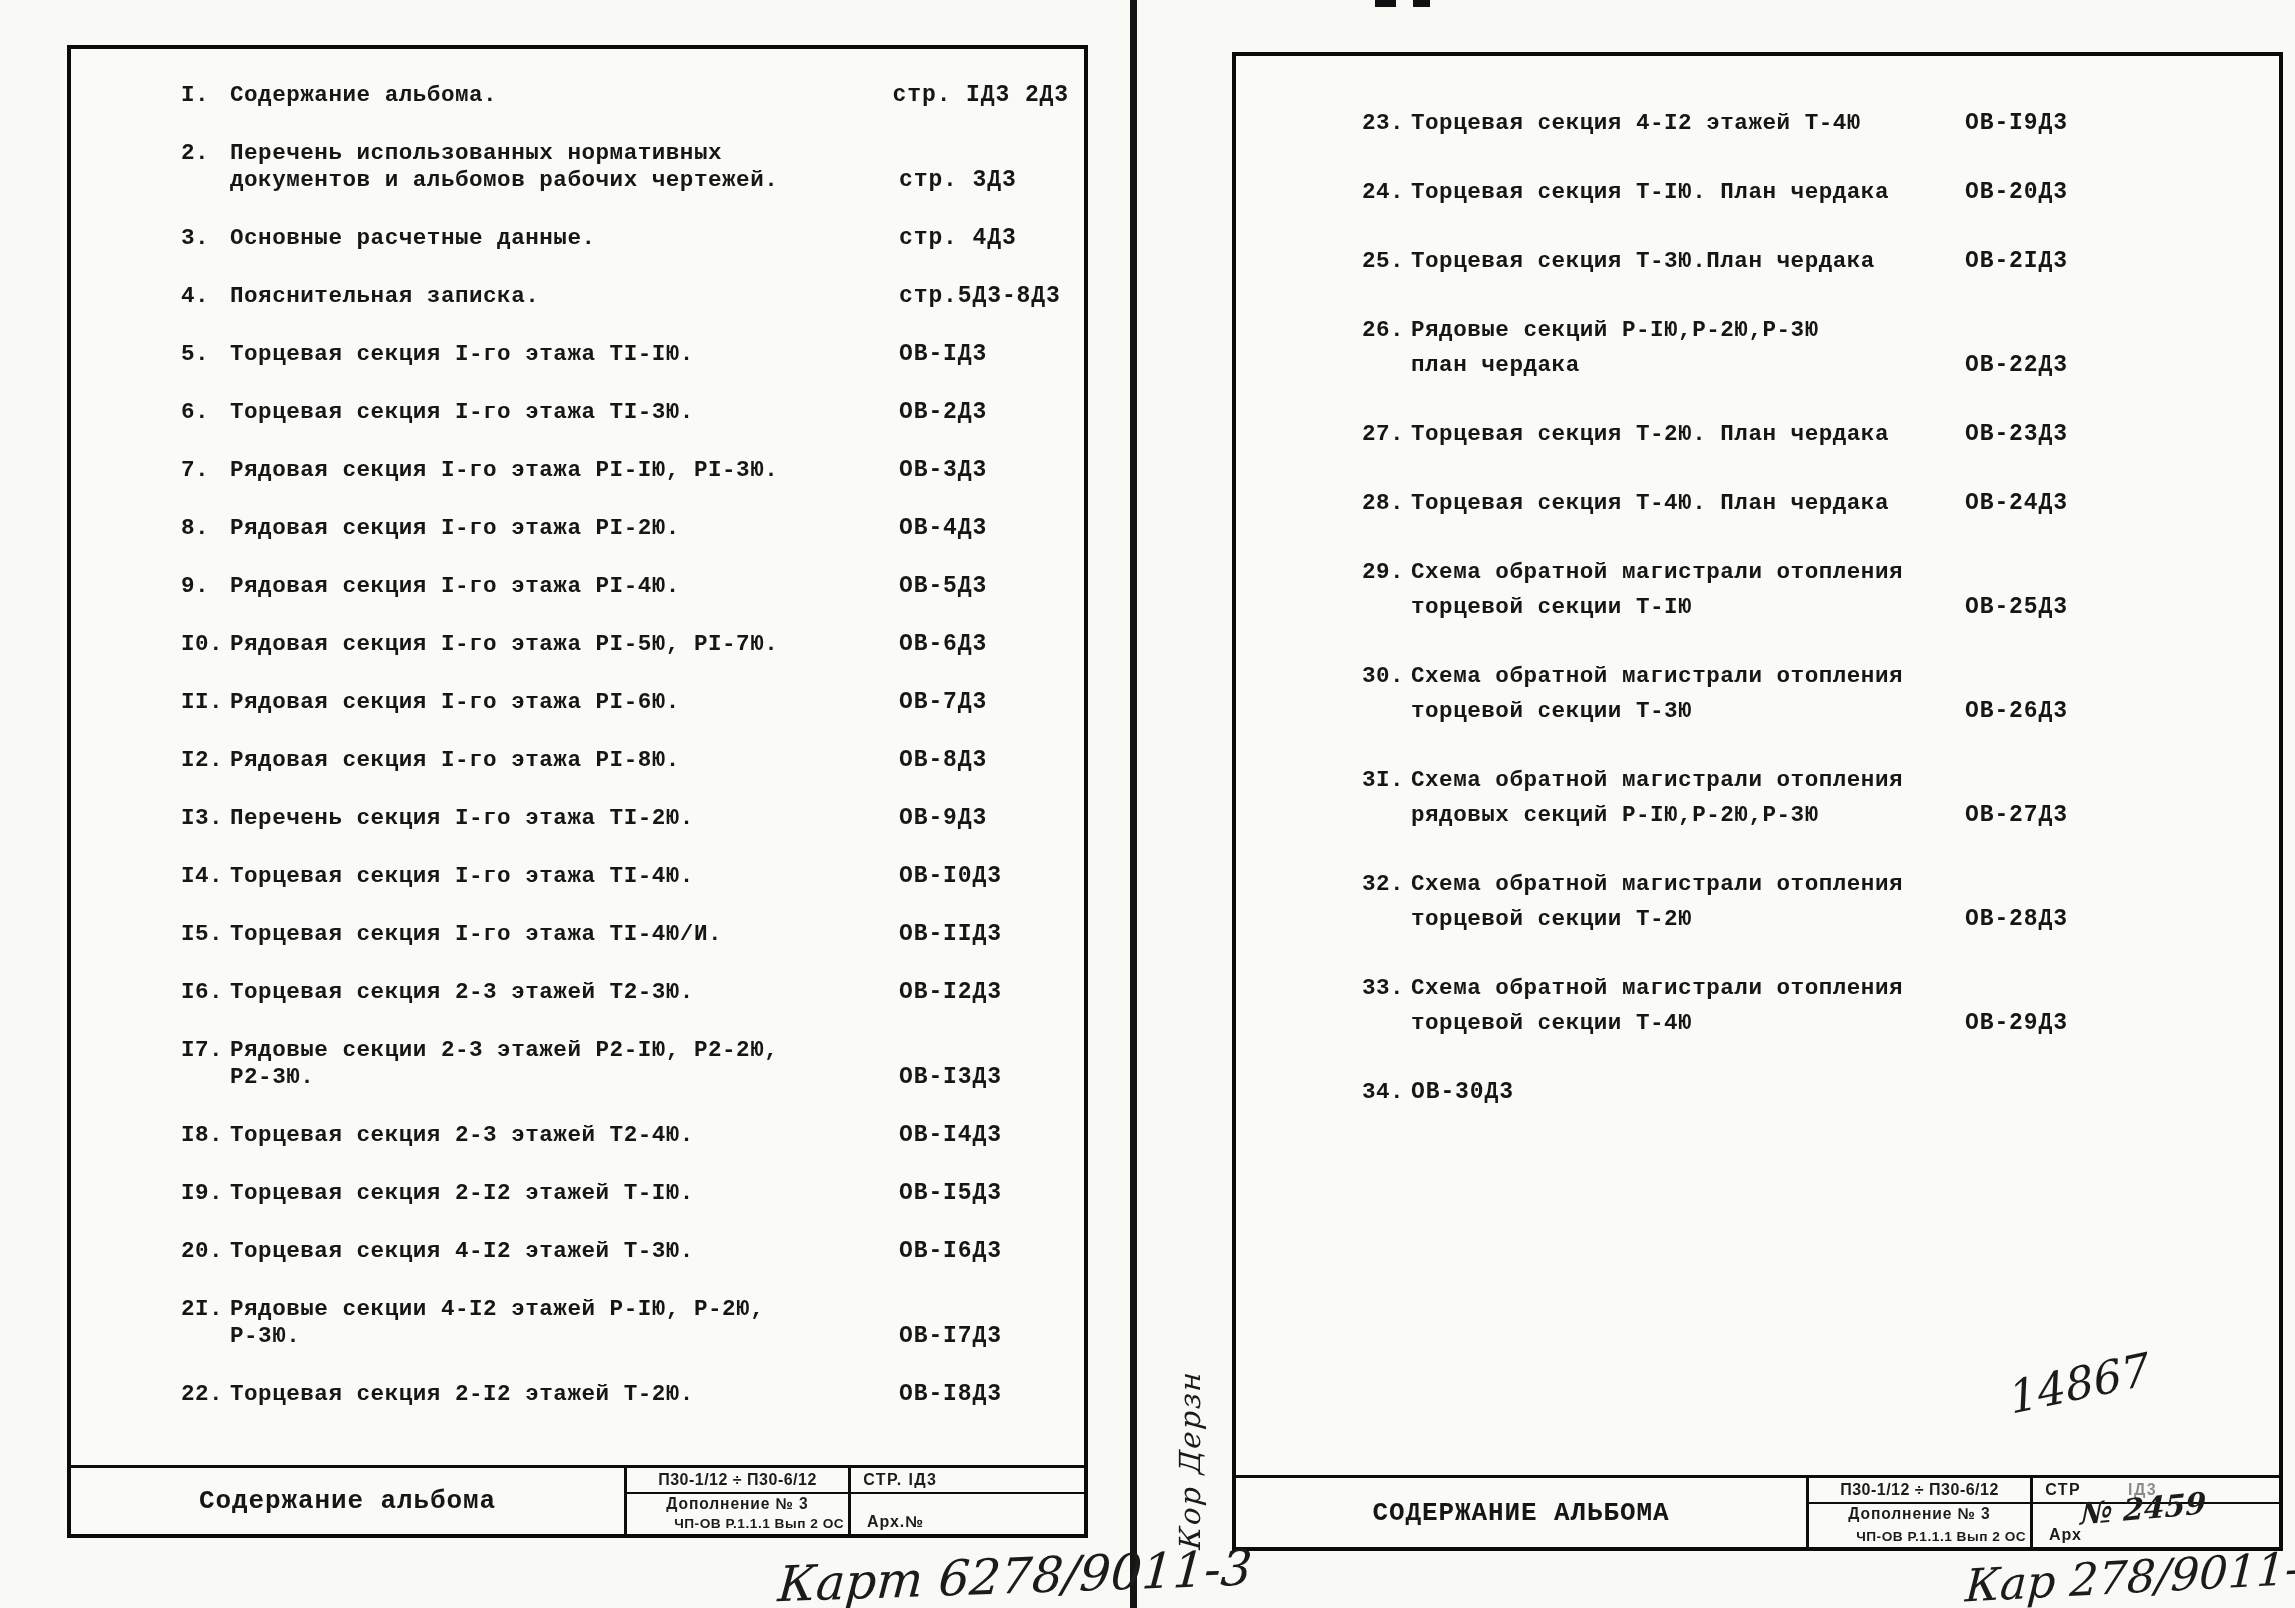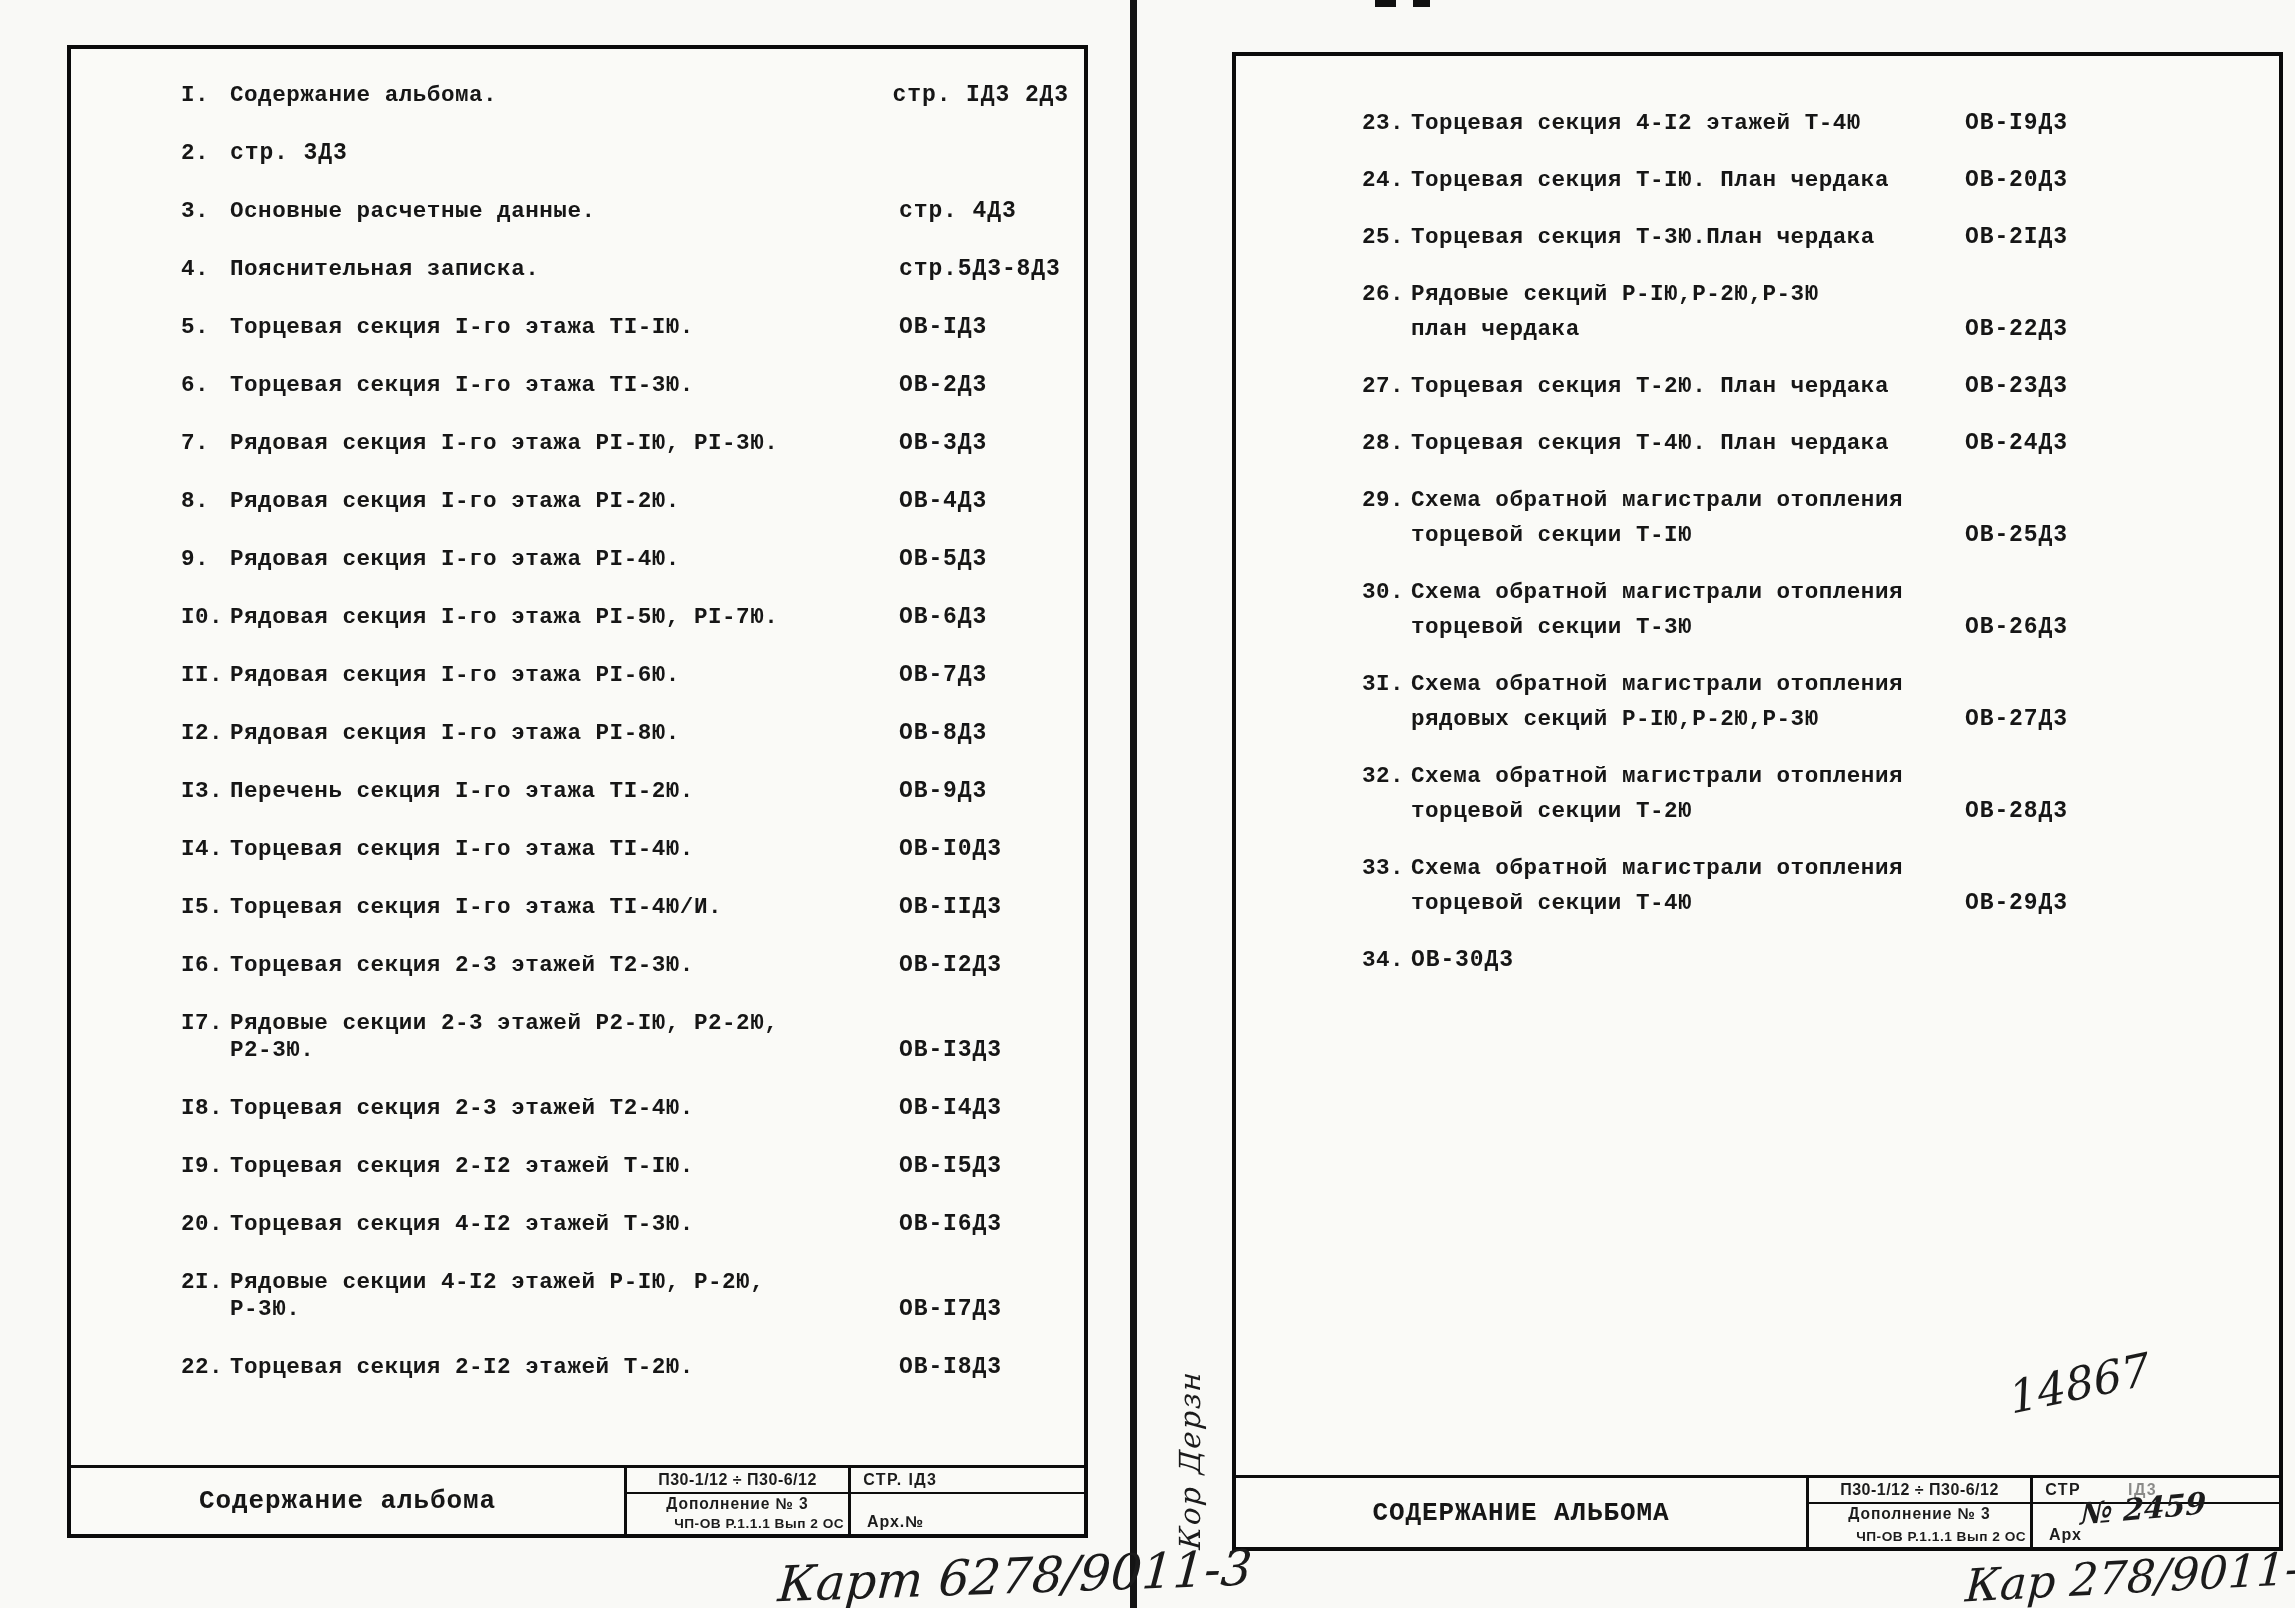--- a/index.html
+++ b/index.html
@@ -11,21 +11,21 @@
   
   .page{position:absolute;border:4.2px solid #0b0b0b;background:#fafaf7;}
   #left-page{left:67px;top:45px;width:1013px;height:1485px;}
   #right-page{left:1232px;top:52px;width:1043px;height:1491px;}
   
   #spine{position:absolute;left:1130px;top:0;width:6.6px;height:1609px;background:#141414;}
   .top-artifact{position:absolute;background:#111;height:6.6px;}
   
   .toc{position:absolute;display:flex;flex-direction:column;}
   #left-toc{left:181px;top:82px;width:888px;}
-  #right-toc{left:1362px;top:106px;width:754px;}
+  #right-toc{left:1362px;top:106px;width:754px;gap:12px;}
   .row{display:flex;align-items:flex-start;font-weight:700;}
   #left-toc .row{font-size:22.6px;line-height:27px;margin-bottom:31px;letter-spacing:0.5px;}
   #right-toc .row{font-size:22.6px;line-height:35px;margin-bottom:22px;letter-spacing:0.5px;}
   .num{flex:0 0 49px;white-space:nowrap;}
   .txt{flex:1 1 auto;white-space:pre-line;}
   .ref{flex:0 0 170px;align-self:flex-end;white-space:nowrap;font-size:23px;letter-spacing:0.9px;}
   #right-toc .ref{flex:0 0 151px;}
   
   .tblock{position:absolute;left:0;right:0;bottom:0;display:flex;border-top:3.8px solid #0d0d0d;background:#fafaf7;}
   #left-page .tblock{height:66px;}
@@ -90,20 +90,22 @@
   <div class="toc" id="left-toc">
 
       <div class="row">
         <span class="num">I.</span>
         <span class="txt">Содержание альбома.</span>
         <span class="ref">стр. IД3 2Д3</span>
       </div>
 
       <div class="row">
         <span class="num">2.</span>
+        <span class="txt">Перечень использованных нормативных
+документов и альбомов рабочих чертежей.</span>
         <span class="ref">стр. 3Д3</span>
       </div>
 
       <div class="row">
         <span class="num">3.</span>
         <span class="txt">Основные расчетные данные.</span>
         <span class="ref">стр. 4Д3</span>
       </div>
 
       <div class="row">

